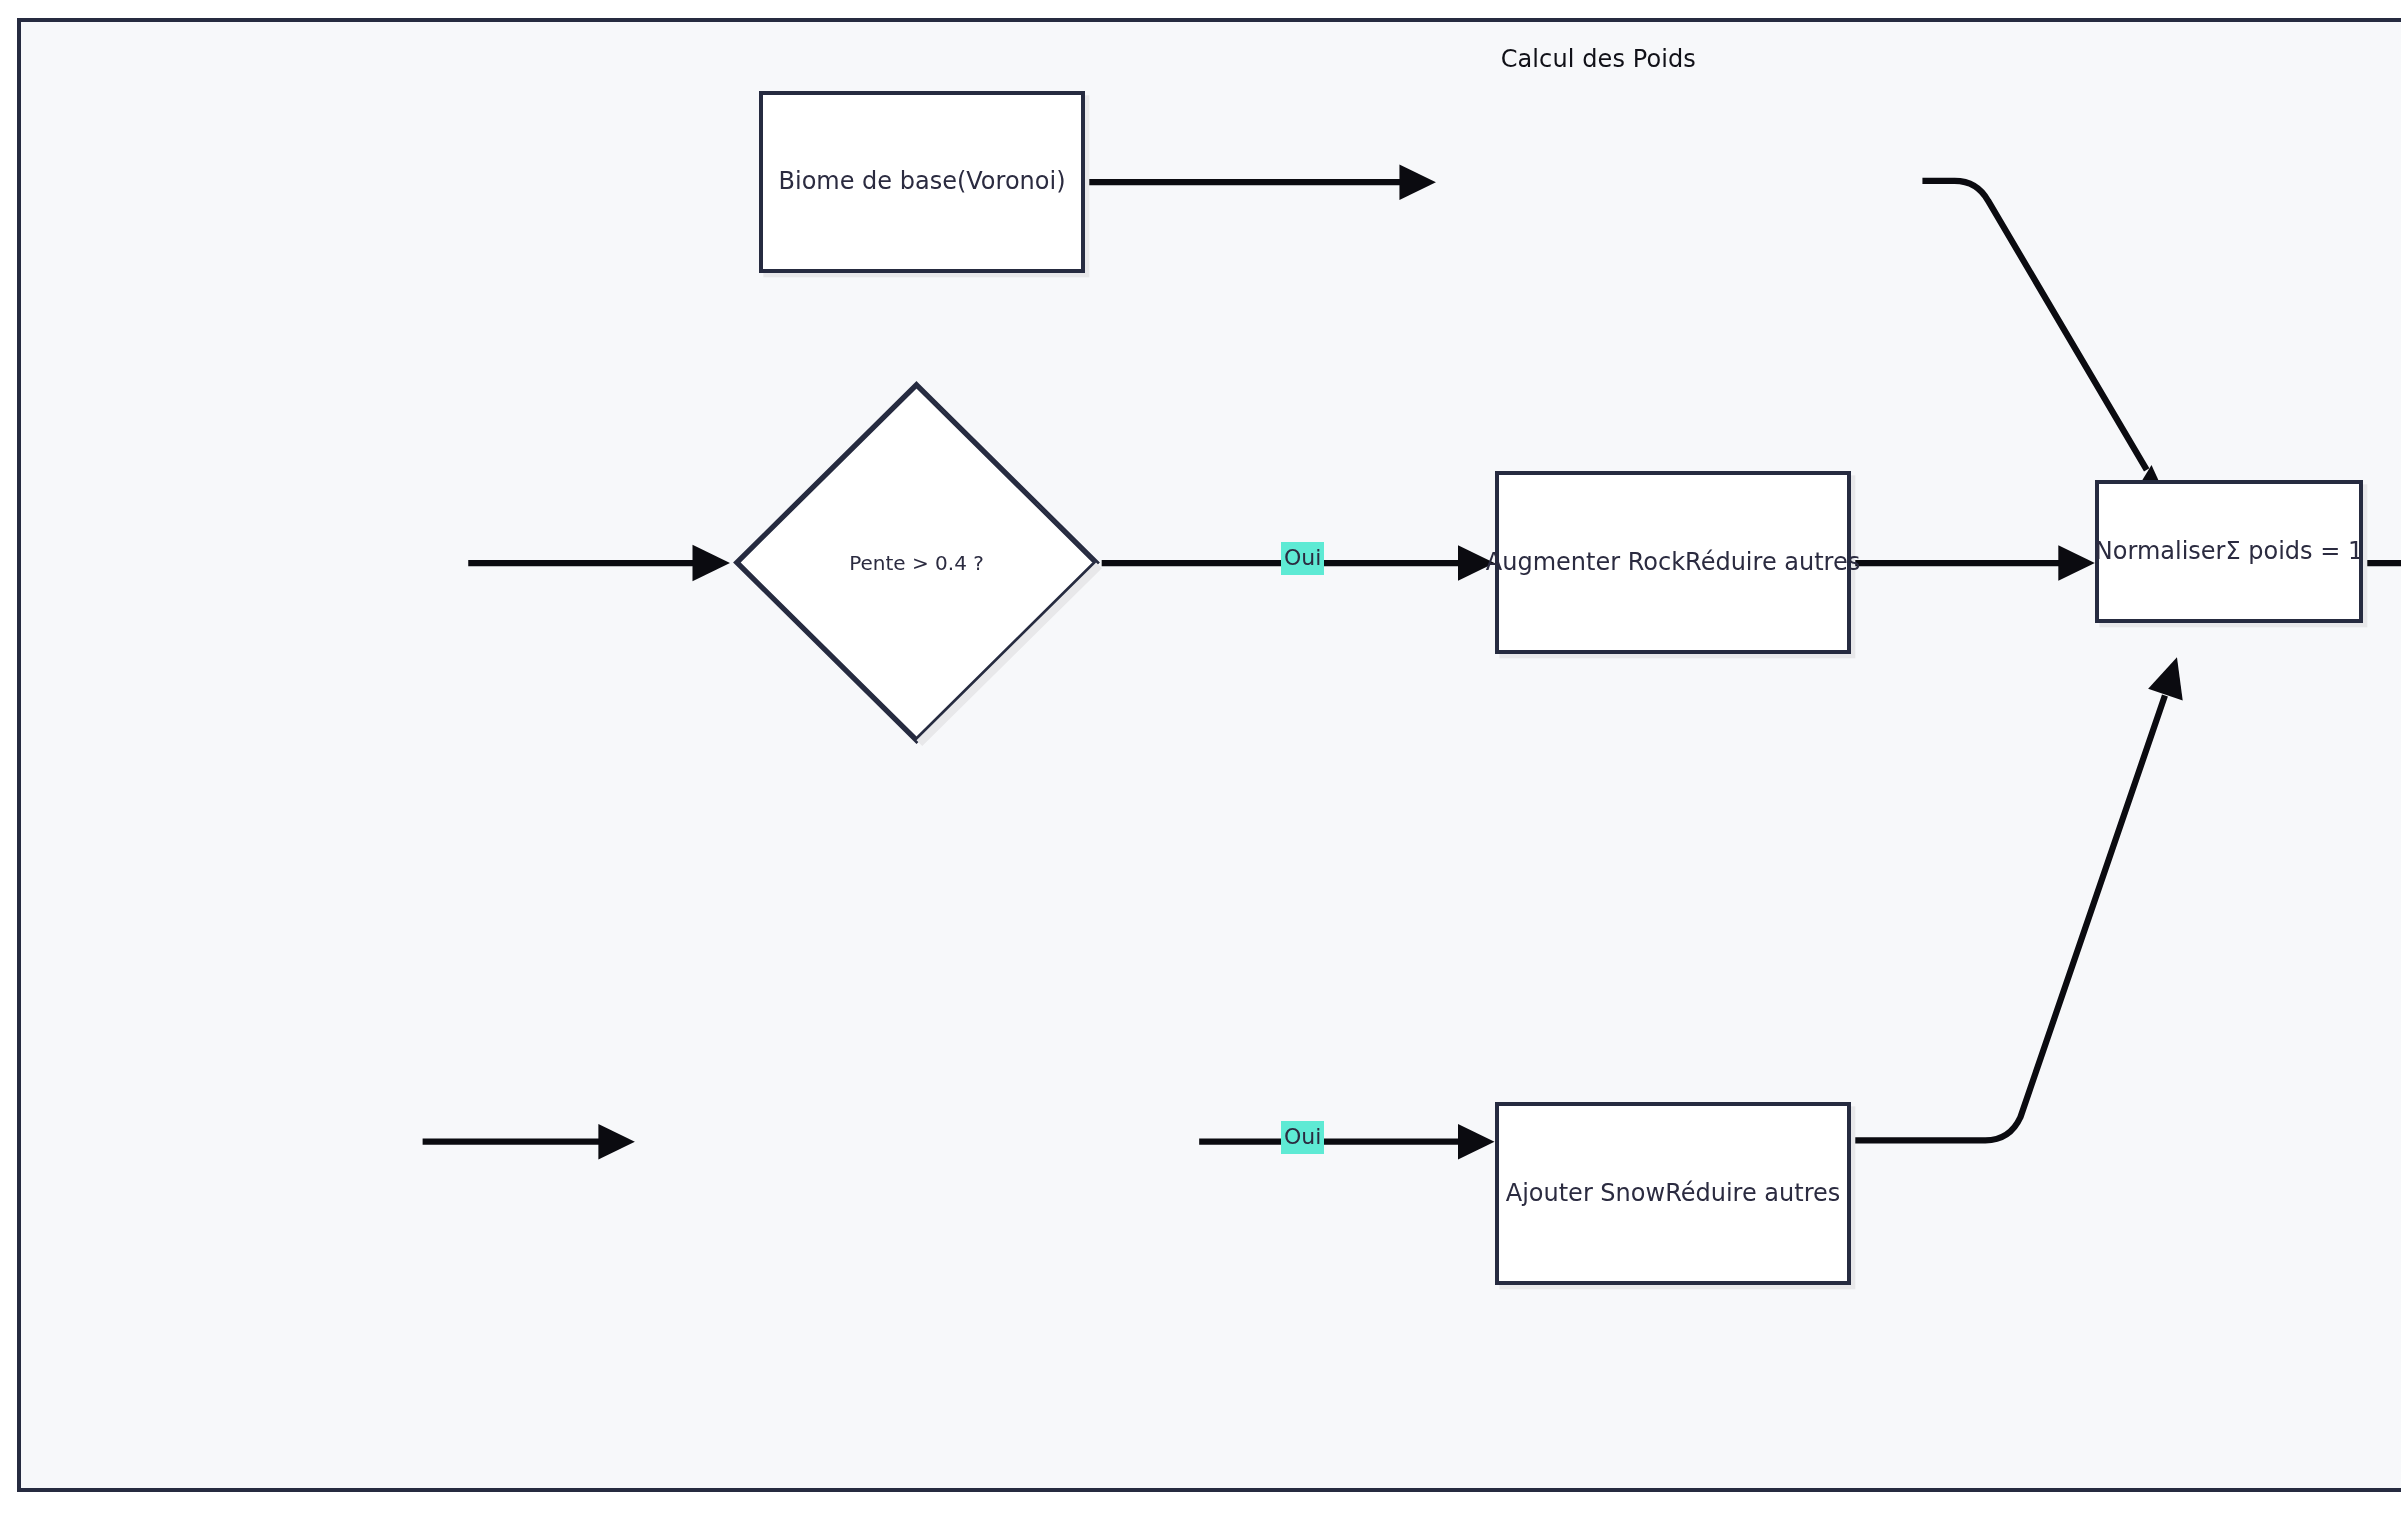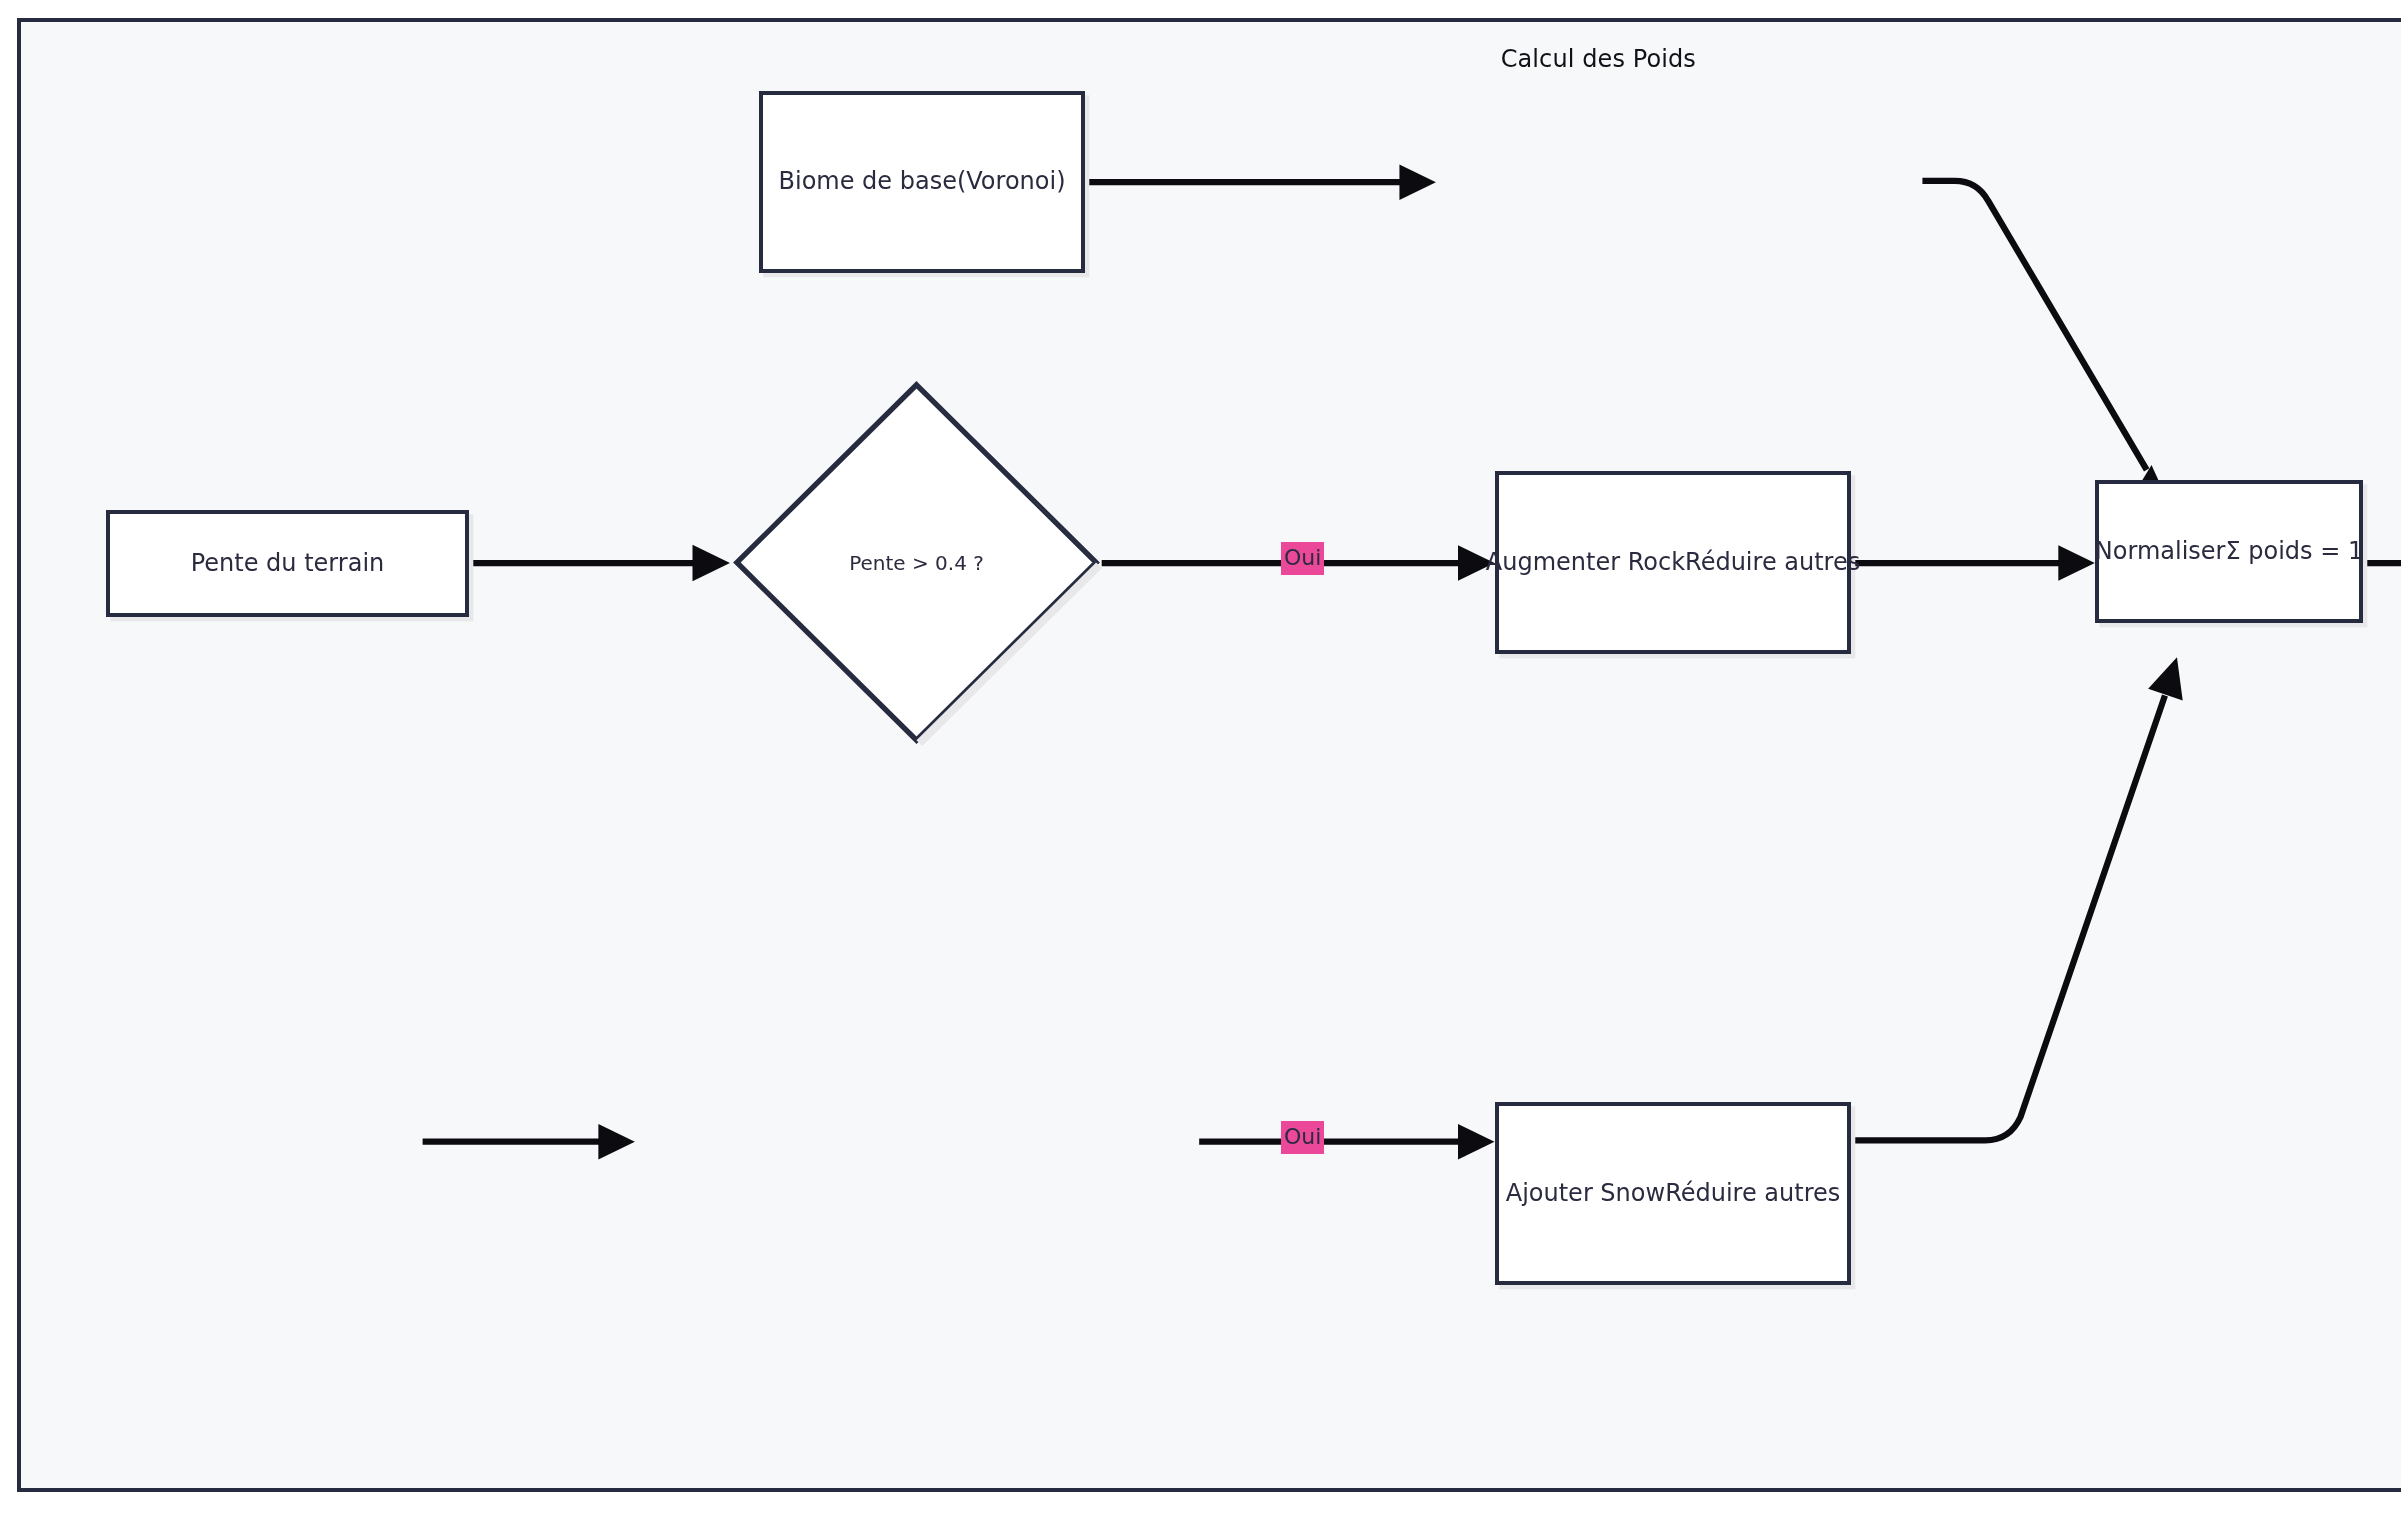--- a/index.html
+++ b/index.html
@@ -85,21 +85,21 @@
     width: 3197px;
     height: 1517px;
     pointer-events: none;
   }
   #edges path, #edges line { fill: none; stroke: #0b0b10; stroke-width: 13; }
   #edges .head { fill: #0b0b10; stroke: none; }
 
   
   .edge-label {
     position: absolute;
-    background: #ec4899;
+    background: #5eead4;
     color: #2b2b40;
     font-size: 22px;
     line-height: 1.0;
     padding: 4.8px 2.9px 5.8px 2.9px;
     white-space: nowrap;
   }
 </style>
 </head>
 <body>
 
@@ -141,23 +141,20 @@
 
   <div class="edge-label" style="left:1281px; top:542px;">Oui</div>
   <div class="edge-label" style="left:1281px; top:1121px;">Oui</div>
 
   <div class="node" style="left:759px; top:91px; width:326px; height:182px;">
     <span class="line">Biome de base</span>
     <span class="line">(Voronoi)</span>
   </div>
 
 
-  <div class="node" style="left:106px; top:510px; width:363px; height:107px;">
-    <span class="line">Pente du terrain</span>
-  </div>
 
   <div class="decision" style="left:731px; top:379px; width:371px; height:367px;">
     <svg width="371" height="367" viewBox="0 0 772 764">
       <polygon points="386,12 760,382 386,752 12,382" fill="#ffffff" stroke="#262b40" stroke-width="11"></polygon>
       <polygon points="398,24 772,394 398,764 386,752 760,382 386,12" fill="#e8e8ea" stroke="none"></polygon>
     </svg>
     <div class="dlabel">Pente &gt; 0.4 ?</div>
   </div>
 
   <div class="node" style="left:1495px; top:471px; width:356px; height:183px;">

